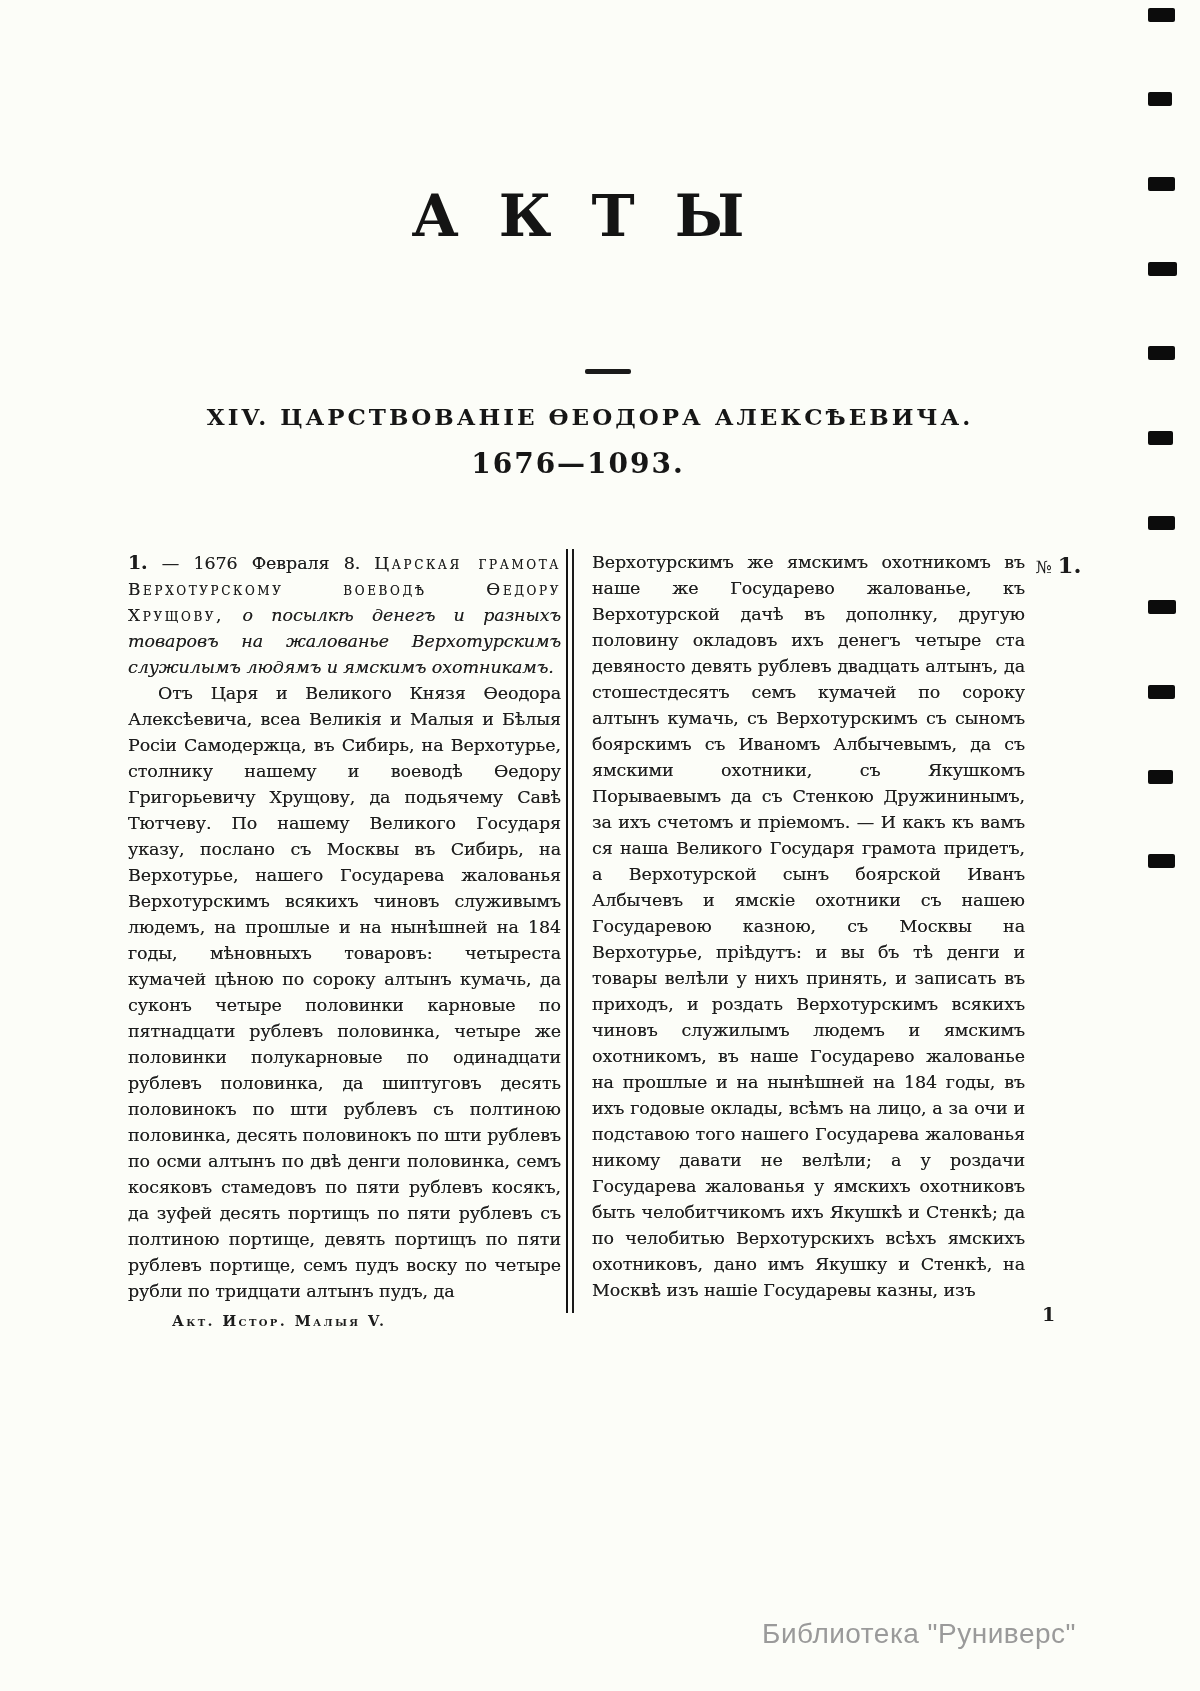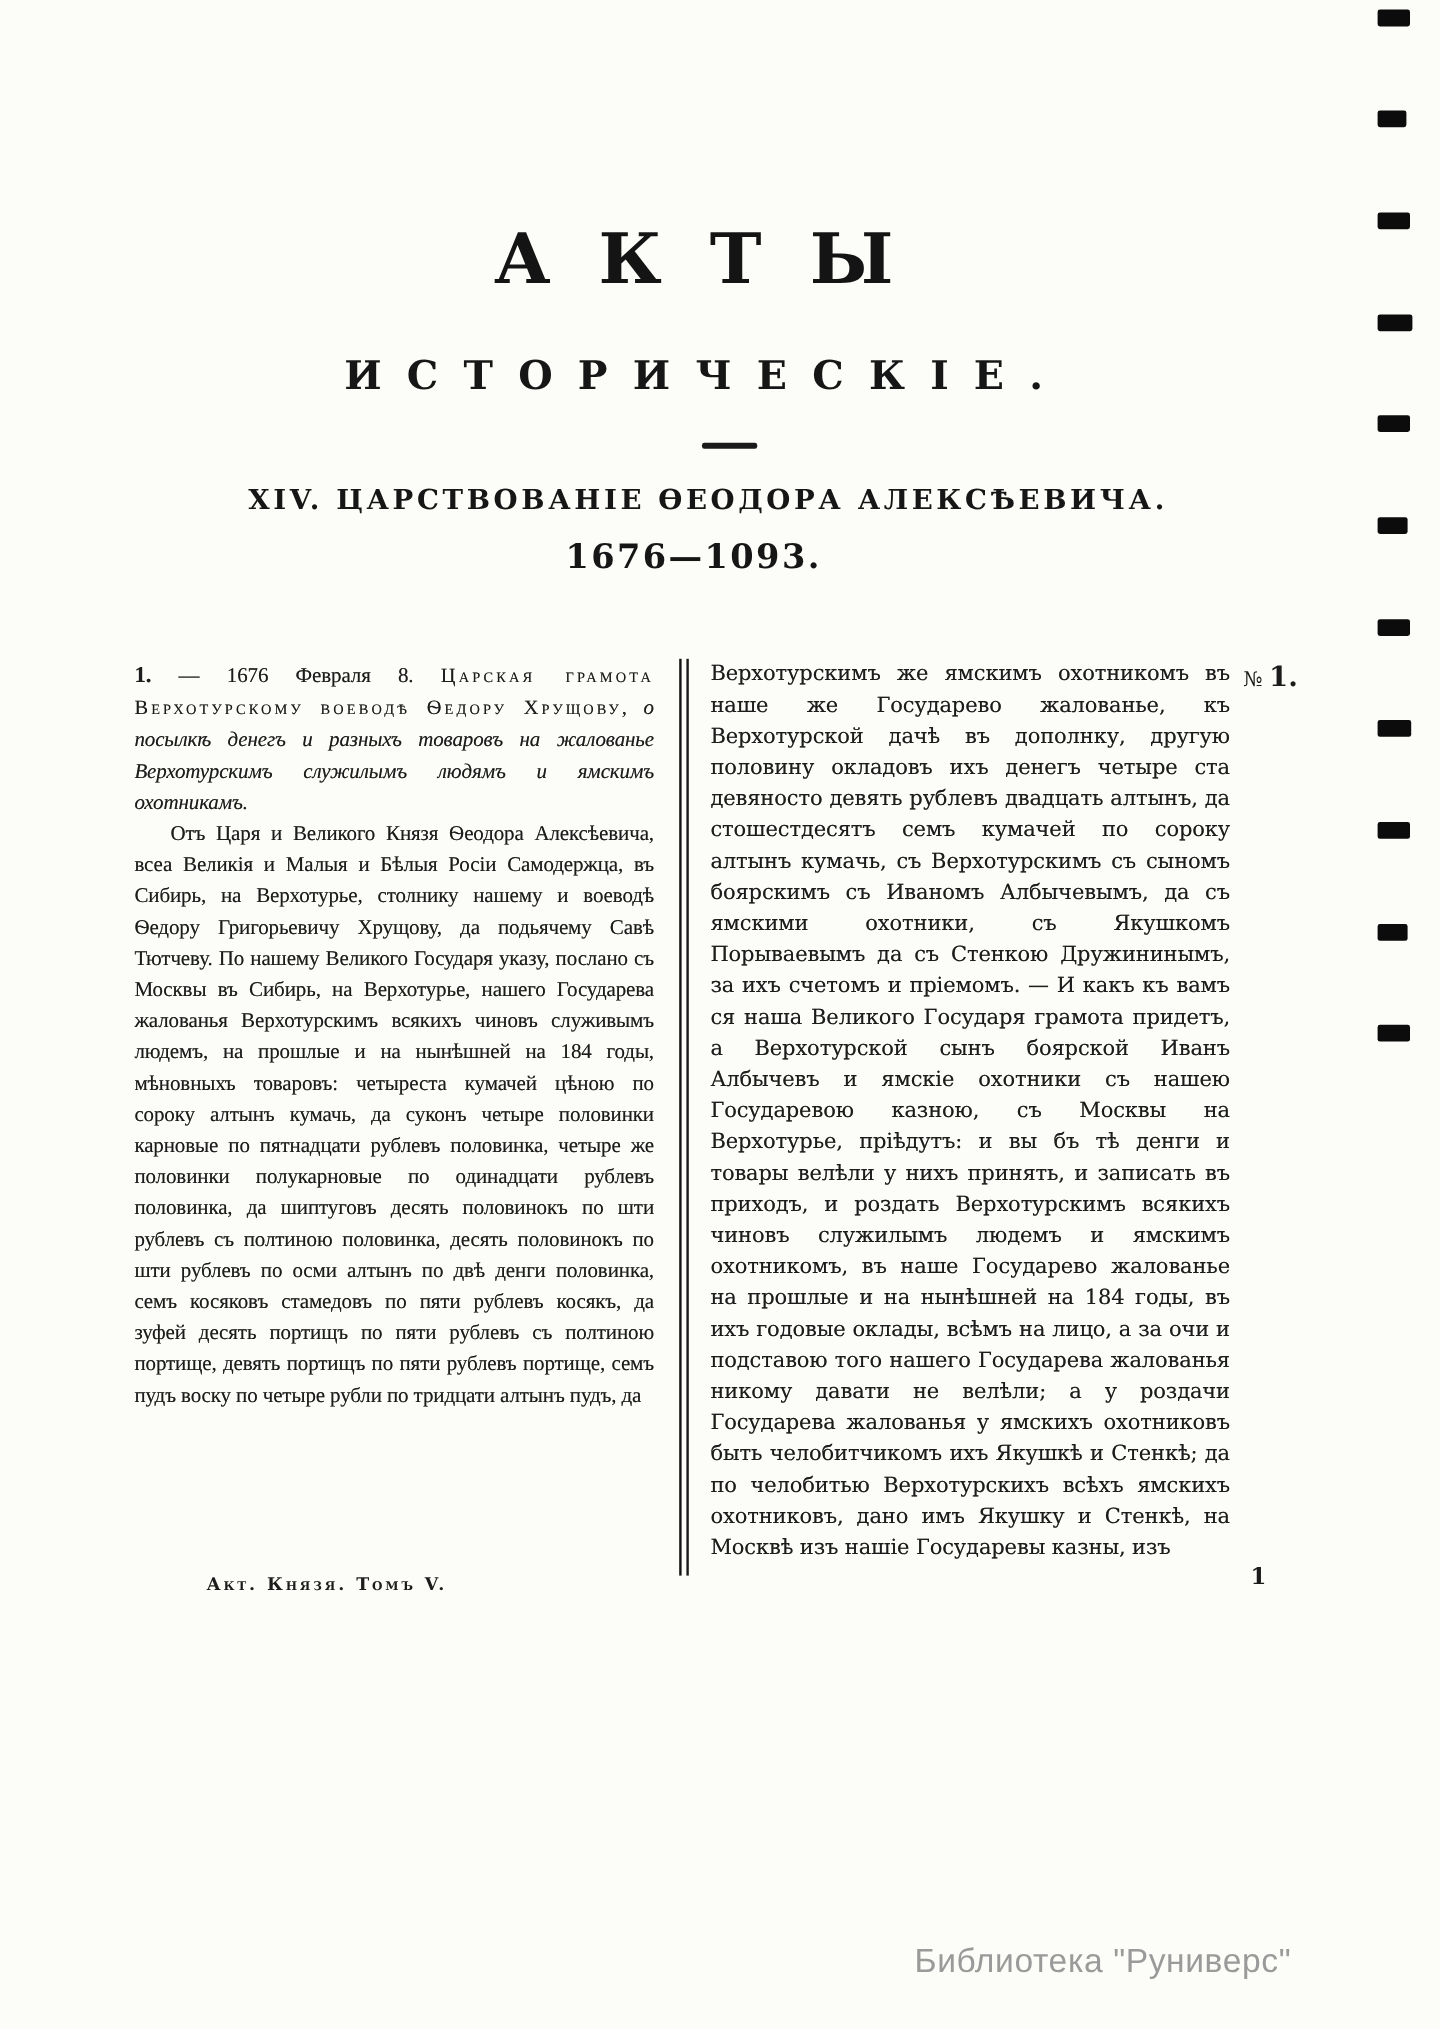--- a/index.html
+++ b/index.html
@@ -48,21 +48,21 @@
   
   .col{
     position:absolute;top:549px;width:433px;
     font-size:17.5px;line-height:26px;
     text-align:justify;
     letter-spacing:-0.1px;
     color:#1c1c1c;
     text-shadow:0 0 0.5px rgba(20,20,20,0.55);
   }
   .col p{margin:0;}
-  .col-left{left:112px;font-family:Liberation Serif, serif;}
+  .col-left{left:128px;}
   .col-right{left:592px;}
   .divider{
     position:absolute;left:566px;top:549px;height:764px;
     width:4px;
     border-left:2.5px solid #121212;
     border-right:2px solid #1a1a1a;
   }
   .entry-num{font-weight:700;font-size:19px;}
   .entry-caps{
     font-variant:small-caps;
@@ -99,21 +99,20 @@
     width:27px;height:14px;background:#0c0c0c;
     border-radius:2px;display:block;
   }
 </style>
 </head>
 <body>
 
 <div class="page">
 
   <h1 class="title-main">АКТЫ</h1>
-  <h2 class="title-sub">ИСТОРИЧЕСКІЕ.</h2>
   <div class="title-rule"></div>
   <h3 class="section-heading">XIV. ЦАРСТВОВАНІЕ ѲЕОДОРА АЛЕКСѢЕВИЧА.</h3>
   <div class="section-years">1676—1093.</div>
 
   <div class="margin-note">
     <span>№</span>
     <span class="num">1.</span>
   </div>
 
   <div class="col col-left">
@@ -125,21 +124,21 @@
     </p>
     <p class="indent">Отъ Царя и Великого Князя Ѳеодора Алексѣевича, всеа Великія и Малыя и Бѣлыя Росіи Самодержца, въ Сибирь, на Верхотурье, столнику нашему и воеводѣ Ѳедору Григорьевичу Хрущову, да подьячему Савѣ Тютчеву. По нашему Великого Государя указу, послано съ Москвы въ Сибирь, на Верхотурье, нашего Государева жалованья Верхотурскимъ всякихъ чиновъ служивымъ людемъ, на прошлые и на нынѣшней на 184 годы, мѣновныхъ товаровъ: четыреста кумачей цѣною по сороку алтынъ кумачь, да суконъ четыре половинки карновые по пятнадцати рублевъ половинка, четыре же половинки полукарновые по одинадцати рублевъ половинка, да шиптуговъ десять половинокъ по шти рублевъ съ полтиною половинка, десять половинокъ по шти рублевъ по осми алтынъ по двѣ денги половинка, семъ косяковъ стамедовъ по пяти рублевъ косякъ, да зуфей десять портищъ по пяти рублевъ съ полтиною портище, девять портищъ по пяти рублевъ портище, семъ пудъ воску по четыре рубли по тридцати алтынъ пудъ, да</p>
   </div>
 
   <div class="divider"></div>
 
   <div class="col col-right">
     <p>Верхотурскимъ же ямскимъ охотникомъ въ наше же Государево жалованье, къ Верхотурской дачѣ въ дополнку, другую половину окладовъ ихъ денегъ четыре ста девяносто девять рублевъ двадцать алтынъ, да стошестдесятъ семъ кумачей по сороку алтынъ кумачь, съ Верхотурскимъ съ сыномъ боярскимъ съ Иваномъ Албычевымъ, да съ ямскими охотники, съ Якушкомъ Порываевымъ да съ Стенкою Дружининымъ, за ихъ счетомъ и пріемомъ. — И какъ къ вамъ ся наша Великого Государя грамота придетъ, а Верхотурской сынъ боярской Иванъ Албычевъ и ямскіе охотники съ нашею Государевою казною, съ Москвы на Верхотурье, пріѣдутъ: и вы бъ тѣ денги и товары велѣли у нихъ принять, и записать въ приходъ, и роздать Верхотурскимъ всякихъ чиновъ служилымъ людемъ и ямскимъ охотникомъ, въ наше Государево жалованье на прошлые и на нынѣшней на 184 годы, въ ихъ годовые оклады, всѣмъ на лицо, а за очи и подставою того нашего Государева жалованья никому давати не велѣли; а у роздачи Государева жалованья у ямскихъ охотниковъ быть челобитчикомъ ихъ Якушкѣ и Стенкѣ; да по челобитью Верхотурскихъ всѣхъ ямскихъ охотниковъ, дано имъ Якушку и Стенкѣ, на Москвѣ изъ нашіе Государевы казны, изъ</p>
   </div>
 
-  <div class="volume-signature">Акт. Князя. Томъ V.</div>
+  <div class="volume-signature">Акт. Истор. Малыя V.</div>
   <div class="page-number">1</div>
   <div class="watermark">Библиотека "Руниверс"</div>
 
   <div class="edge-marks">
     <i style="top:8px"></i>
     <i style="top:92px;width:24px"></i>
     <i style="top:177px"></i>
     <i style="top:262px;width:29px"></i>
     <i style="top:346px"></i>
     <i style="top:431px;width:25px"></i>

